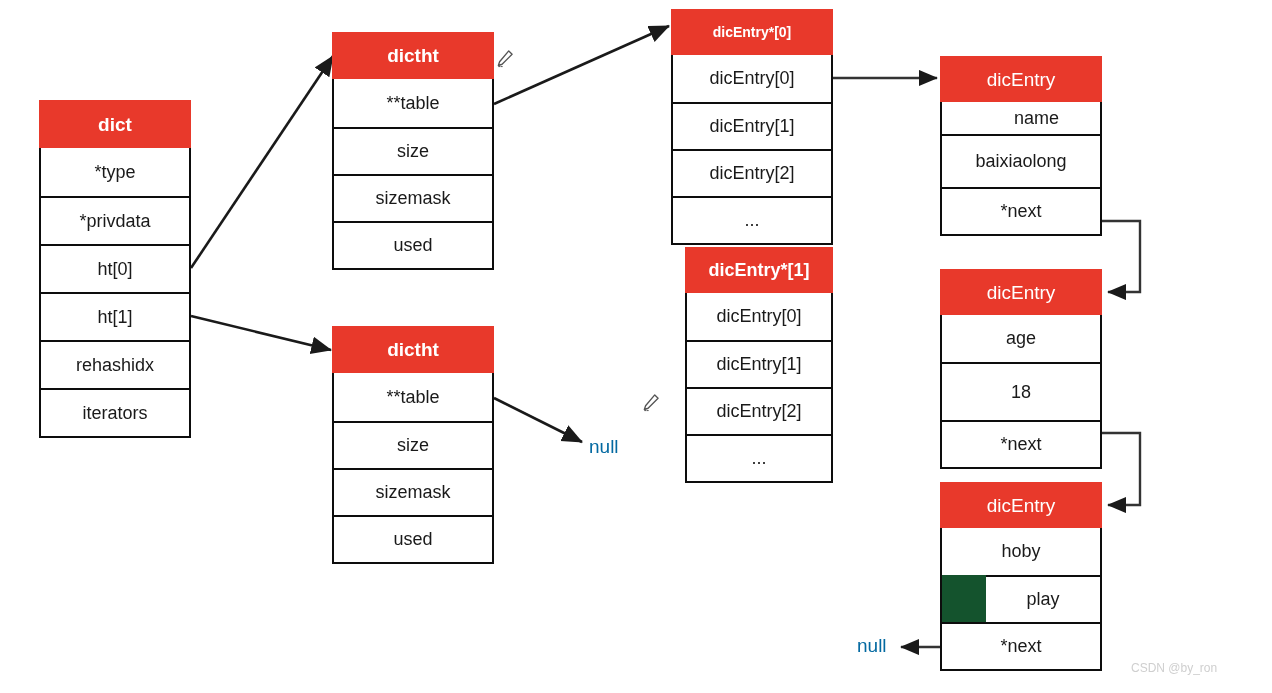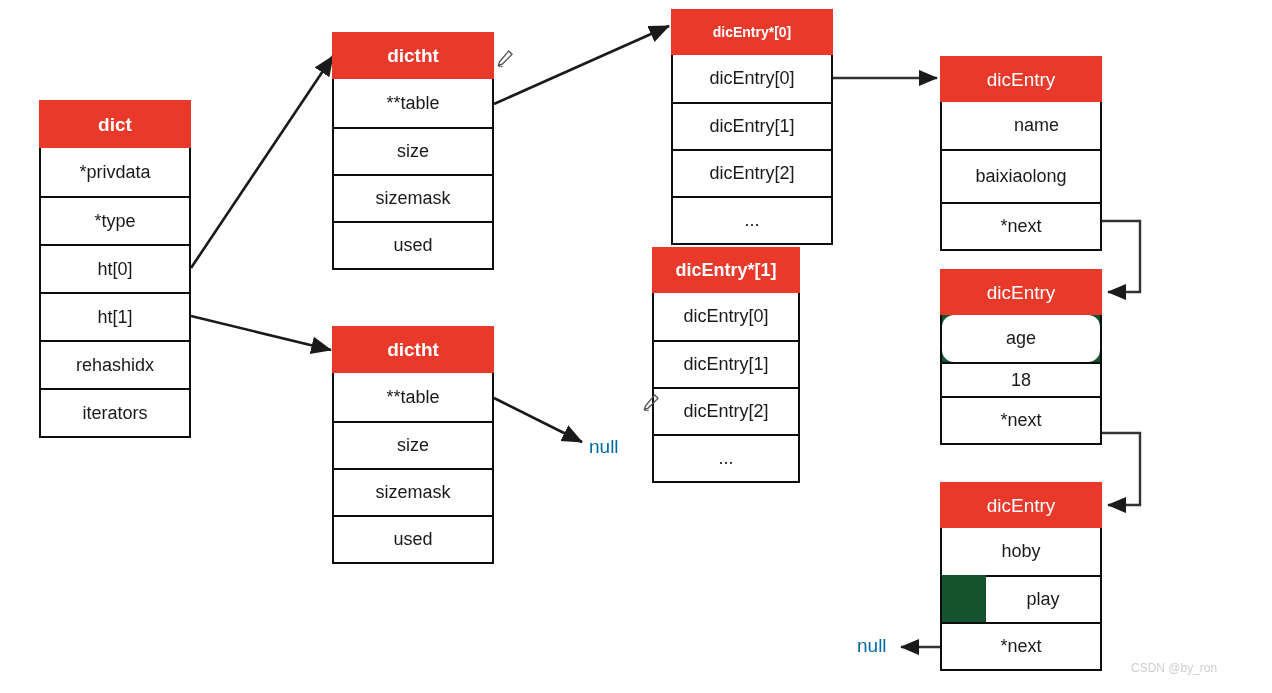--- a/index.html
+++ b/index.html
@@ -109,22 +109,22 @@
     <path d="M1102,221 L1140,221 L1140,292 L1108,292" stroke="#333333" stroke-width="2.4" fill="none" marker-end="url(#ah)"></path>
 
     <path d="M1100,433 L1140,433 L1140,505 L1108,505" stroke="#333333" stroke-width="2.4" fill="none" marker-end="url(#ah)"></path>
 
     <path d="M940,647 L901,647" stroke="#333333" stroke-width="2.4" fill="none" marker-end="url(#ah)"></path>
   </svg>
 
   <div class="struct" style="left:31px; top:100px; width:160px;padding-left:8px;">
     <div class="struct-header bold" style="height:48px;">dict</div>
     <div class="struct-rows">
+      <div class="row" style="height:48px;">*type</div>
       <div class="row" style="height:48px;">*privdata</div>
-      <div class="row" style="height:48px;">*type</div>
       <div class="row" style="height:48px;">ht[0]</div>
       <div class="row" style="height:48px;">ht[1]</div>
       <div class="row" style="height:48px;">rehashidx</div>
       <div class="row" style="height:48px;">iterators</div>
     </div>
   </div>
 
   <div class="struct" style="left:332px; top:32px; width:162px;">
     <div class="struct-header bold" style="height:47px;">dictht</div>
     <div class="struct-rows">
@@ -148,44 +148,44 @@
   <div class="struct" style="left:671px; top:9px; width:162px;">
     <div class="struct-header bold" style="height:46px; font-size:14px;">dicEntry*[0]</div>
     <div class="struct-rows">
       <div class="row" style="height:47px;">dicEntry[0]</div>
       <div class="row" style="height:47px;">dicEntry[1]</div>
       <div class="row" style="height:47px;">dicEntry[2]</div>
       <div class="row" style="height:47px;">...</div>
     </div>
   </div>
 
-  <div class="struct" style="left:638px; top:247px; width:162px;padding-left:14px;">
+  <div class="struct" style="left:671px; top:247px; width:162px;padding-left:14px;">
     <div class="struct-header bold" style="height:46px; font-size:18px;">dicEntry*[1]</div>
     <div class="struct-rows">
       <div class="row" style="height:47px;">dicEntry[0]</div>
       <div class="row" style="height:47px;">dicEntry[1]</div>
       <div class="row" style="height:47px;">dicEntry[2]</div>
       <div class="row" style="height:47px;">...</div>
     </div>
   </div>
 
   <div class="struct" style="left:940px; top:56px; width:162px;">
     <div class="struct-header" style="height:46px;">dicEntry</div>
     <div class="struct-rows">
-      <div class="row" style="height:47px;padding-left:31px;">name</div>
+      <div class="row" style="height:32px;padding-left:31px;">name</div>
       <div class="row" style="height:53px;">baixiaolong</div>
       <div class="row" style="height:47px;">*next</div>
     </div>
   </div>
 
   <div class="struct" style="left:940px; top:269px; width:162px;">
     <div class="struct-header" style="height:46px;">dicEntry</div>
     <div class="struct-rows">
-      <div class="row" style="height:47px;border-radius:12px;">age</div>
-      <div class="row" style="height:34px;">18</div>
+      <div class="row" style="height:47px;">age</div>
+      <div class="row" style="height:58px;">18</div>
       <div class="row" style="height:47px;">*next</div>
     </div>
   </div>
 
   <div class="struct" style="left:940px; top:482px; width:162px;">
     <div class="struct-header" style="height:46px;">dicEntry</div>
     <div class="struct-rows">
       <div class="row" style="height:47px;">hoby</div>
       <div class="row" style="height:47px;margin-left:44px;">play</div>
       <div class="row" style="height:47px;">*next</div>

